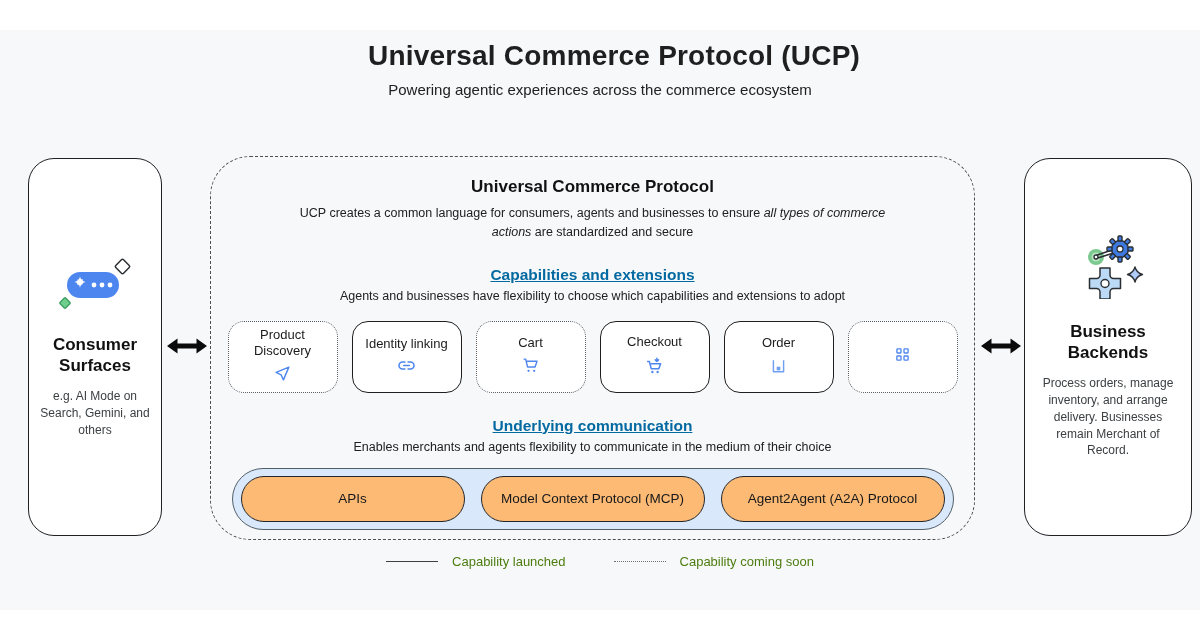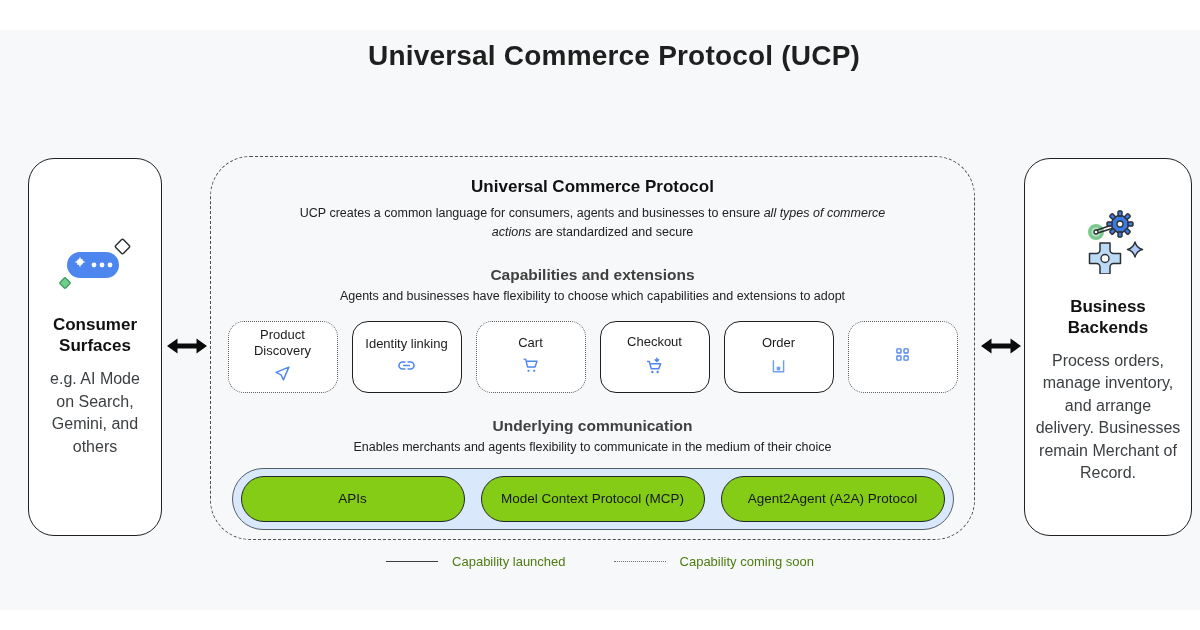--- a/index.html
+++ b/index.html
@@ -24,38 +24,38 @@
   .side-card {
     position:absolute; top:158px; height:378px; width:134px;
     background:#ffffff; border:1.5px solid #202124; border-radius:26px;
     display:flex; flex-direction:column; align-items:center; justify-content:center;
     text-align:center; padding:10px;
   }
   .side-card.left { left:28px; }
   .side-card.right { left:1024px; width:168px; }
   .side-card .card-icon { margin-bottom:18px; }
   .side-card h3 { font-size:17px; font-weight:700; line-height:1.25; color:#111; }
-  .side-card p { margin-top:12px; font-size:16px; line-height:1.4; color:#3c4043; }
+  .side-card p { margin-top:12px; font-size:12px; line-height:1.4; color:#3c4043; }
 
   
   .hv-arrow { position:absolute; top:332px; }
   .hv-arrow.a1 { left:164px; }
   .hv-arrow.a2 { left:978px; }
 
   
   .panel {
     position:absolute; left:210px; top:156px; width:765px; height:384px;
     border:1.5px dashed #4a4f55; border-radius:40px;
     text-align:center; padding-top:20px;
   }
   .panel-title { font-size:17px; font-weight:700; color:#111; }
   .panel-desc { margin:7px auto 0; max-width:620px; font-size:12.5px; line-height:1.5; color:#202124; }
   .panel-desc .it { font-style:italic; }
 
-  .section-title { margin-top:24px; font-size:15.5px; font-weight:700; color:#404040; }
+  .section-title { margin-top:24px; font-size:15.5px; font-weight:700; color:#0369a1;text-decoration:underline; }
   .section-sub { margin-top:5px; font-size:12.5px; color:#202124; }
 
   
   .cap-row {
     margin-top:18px; display:flex; justify-content:center; gap:14px; padding:0 16px;
   }
   .cap-box {
     width:110px; height:72px; background:#ffffff; border-radius:16px;
     display:flex; flex-direction:column; align-items:center; justify-content:center;
     gap:7px; padding:4px;
@@ -64,21 +64,21 @@
   .cap-box.coming-soon { border:1.6px dotted #565b61; }
   .cap-label { font-size:13px; font-weight:500; line-height:1.2; color:#1b1b1b; }
 
   
   .comm-band {
     margin:14px auto 0; width:722px; height:62px;
     background:#d9e9fb; border:1.5px solid #546069; border-radius:32px;
     display:flex; align-items:center; justify-content:space-between; padding:0 8px; gap:16px;
   }
   .comm-pill {
-    flex:1; height:46px; background:#84cc16; border:1.5px solid #23272b; border-radius:24px;
+    flex:1; height:46px; background:#fdba74; border:1.5px solid #23272b; border-radius:24px;
     display:flex; align-items:center; justify-content:center;
     font-size:13.5px; font-weight:500; color:#17181a;
   }
 
   
   .legend {
     position:absolute; left:0; top:554px; width:1200px;
     display:flex; justify-content:center; align-items:center; gap:48px;
   }
   .legend-item { display:flex; align-items:center; gap:14px; font-size:13px; color:#4d7c0f; }
@@ -86,20 +86,21 @@
   .legend-line.solid { border-top:1.6px solid #3c4043; }
   .legend-line.dotted { border-top:1.6px dotted #6b7075; }
 </style>
 </head>
 <body>
 
 <div class="stage"></div>
 
 <div class="header">
   <div class="title">Universal Commerce Protocol (UCP)</div>
+  <div class="subtitle">Powering agentic experiences across the commerce ecosystem</div>
 </div>
 
 <div class="side-card left">
   <div class="card-icon">
     <svg width="84" height="56" viewBox="0 0 84 56">
       <rect x="14" y="16" width="52" height="26" rx="13" fill="#4e86f0"></rect>
       <path d="M27 22 l3.4 4 -3.4 4 -3.4 -4 Z" fill="#ffffff" transform="rotate(45 27 26) scale(1)"></path>
       <path d="M27 20.5 q1 4.5 5.5 5.5 q-4.5 1 -5.5 5.5 q-1 -4.5 -5.5 -5.5 q4.5 -1 5.5 -5.5 Z" fill="#ffffff"></path>
       <circle cx="41" cy="29" r="2.4" fill="#ffffff"></circle>
       <circle cx="49" cy="29" r="2.4" fill="#ffffff"></circle>

